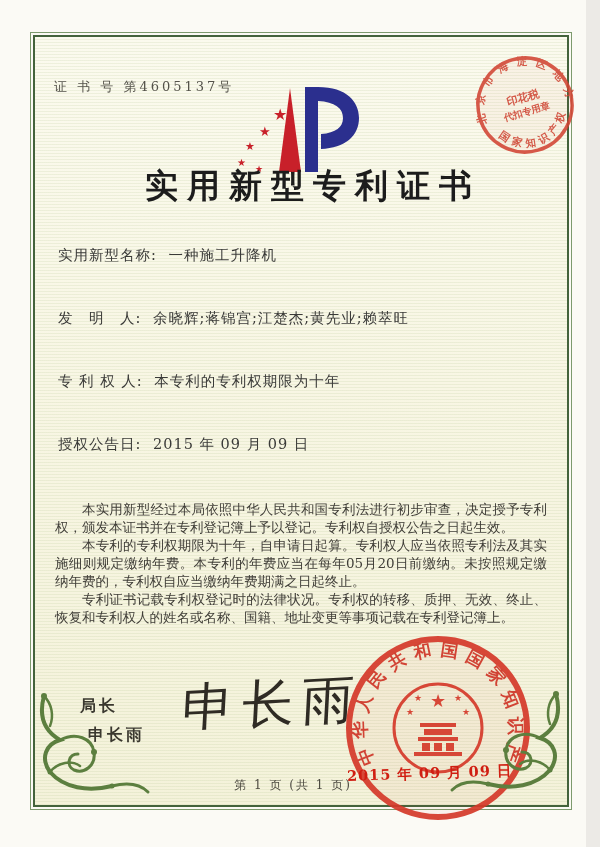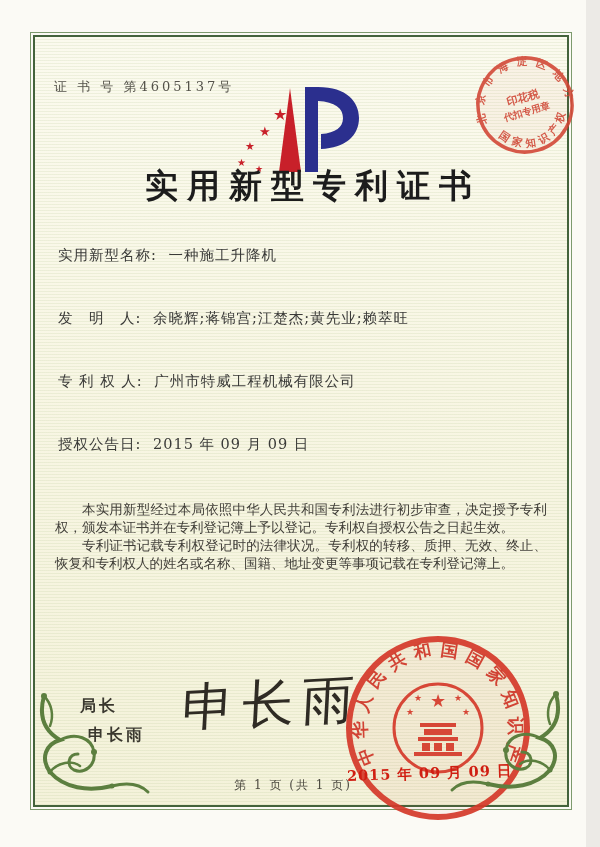--- a/index.html
+++ b/index.html
@@ -92,30 +92,31 @@
     <div class="field-row">
       <span class="lbl">实用新型名称:</span>
       <span class="val">一种施工升降机</span>
     </div>
     <div class="field-row">
       <span class="lbl">发　明　人:</span>
       <span class="val">余晓辉;蒋锦宫;江楚杰;黄先业;赖萃旺</span>
     </div>
     <div class="field-row">
       <span class="lbl">专 利 权 人:</span>
-      <span class="val">广州市特威工程机械有限公司</span>
+      <span class="val">本专利的专利权期限为十年</span>
     </div>
     <div class="field-row">
       <span class="lbl">授权公告日:</span>
       <span class="val">2015 年 09 月 09 日</span>
     </div>
   </div>
 
   <div class="body-text">
     <p>本实用新型经过本局依照中华人民共和国专利法进行初步审查，决定授予专利权，颁发本证书并在专利登记簿上予以登记。专利权自授权公告之日起生效。</p>
+    <p>本专利的专利权期限为十年，自申请日起算。专利权人应当依照专利法及其实施细则规定缴纳年费。本专利的年费应当在每年05月20日前缴纳。未按照规定缴纳年费的，专利权自应当缴纳年费期满之日起终止。</p>
     <p>专利证书记载专利权登记时的法律状况。专利权的转移、质押、无效、终止、恢复和专利权人的姓名或名称、国籍、地址变更等事项记载在专利登记簿上。</p>
   </div>
 
   <div class="sig-title">局长</div>
   <div class="sig-name">申长雨</div>
   <div class="sig-script">申长雨</div>
 
   <svg class="seal" viewBox="0 0 196 196">
     <circle cx="98" cy="95" r="89" fill="rgba(213,57,42,0.05)" stroke="#d5392a" stroke-width="6"></circle>
     <path id="sealRing" d="M 36,131 A 72,72 0 1 1 160,131" fill="none"></path>

